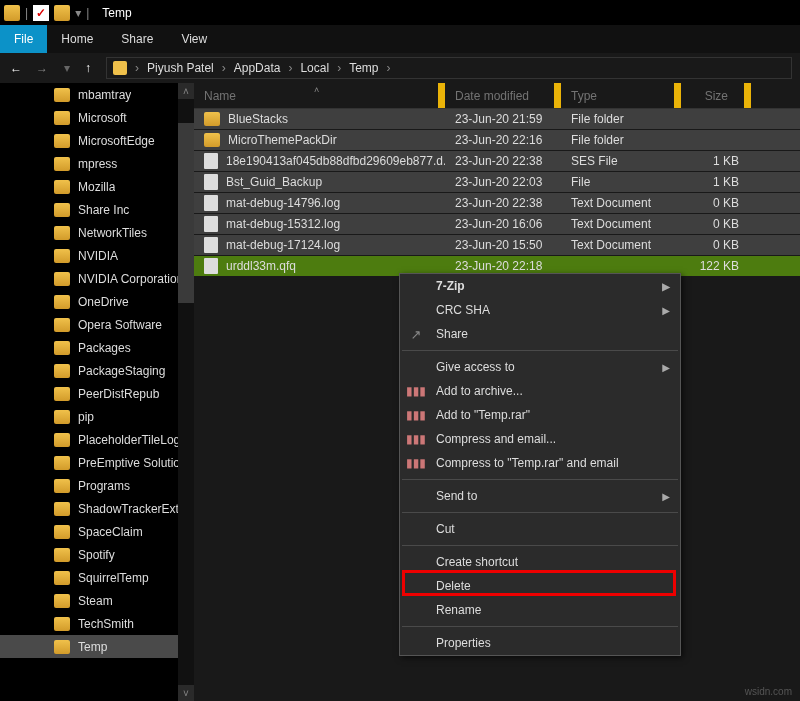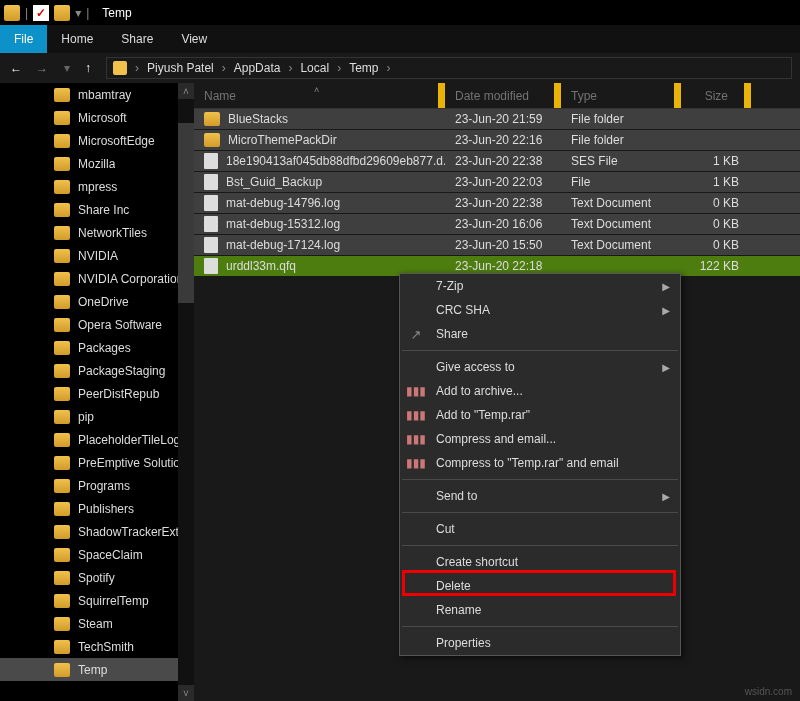--- a/index.html
+++ b/index.html
@@ -40,21 +40,21 @@
 .row .c{padding-left:10px;overflow:hidden;white-space:nowrap}
 .row .c-name{width:251px;display:flex;align-items:center;gap:8px}
 .row .c-date{width:116px}
 .row .c-type{width:120px}
 .row .c-size{width:70px;text-align:right;padding-right:12px}
 .file-icon{width:14px;height:16px;background:#e0e0e0;border-radius:1px;flex-shrink:0}
 .file-icon.txt{background:#ddd;position:relative}
 .ctx{position:absolute;left:399px;top:273px;width:282px;background:#2b2b2b;border:1px solid #555;box-shadow:2px 2px 6px rgba(0,0,0,.6);z-index:10}
 .ctx .item{height:24px;display:flex;align-items:center;padding-left:36px;position:relative;color:#ddd}
 .ctx .item.disabled{color:#777}
-.ctx .item.bold{font-weight:400}
+.ctx .item.bold{font-weight:700}
 .ctx .item .arr{position:absolute;right:10px;color:#aaa;font-size:10px}
 .ctx .item .ico{position:absolute;left:8px;width:16px;height:16px;display:flex;align-items:center;justify-content:center}
 .ctx .sep{height:1px;background:#4a4a4a;margin:4px 2px}
 .ctx .highlight{position:absolute;border:3px solid #e00;pointer-events:none}
 .books{color:#c77}
 .share-ico{color:#888;font-size:13px}
 .watermark{position:absolute;right:8px;bottom:4px;color:#555;font-size:10px}
 </style>
 </head>
 <body>
@@ -109,28 +109,28 @@
         <div class="tree-item">
           <span class="folder-icon"></span>
           <span>Microsoft</span>
         </div>
         <div class="tree-item">
           <span class="folder-icon"></span>
           <span>MicrosoftEdge</span>
         </div>
         <div class="tree-item">
           <span class="folder-icon"></span>
+          <span>mpress</span>
+        </div>
+        <div class="tree-item">
+          <span class="folder-icon"></span>
           <span>Mozilla</span>
         </div>
         <div class="tree-item">
           <span class="folder-icon"></span>
-          <span>mpress</span>
-        </div>
-        <div class="tree-item">
-          <span class="folder-icon"></span>
           <span>Share Inc</span>
         </div>
         <div class="tree-item">
           <span class="folder-icon"></span>
           <span>NetworkTiles</span>
         </div>
         <div class="tree-item">
           <span class="folder-icon"></span>
           <span>NVIDIA</span>
         </div>
@@ -166,24 +166,20 @@
           <span class="folder-icon"></span>
           <span>PlaceholderTileLogoFolder</span>
         </div>
         <div class="tree-item">
           <span class="folder-icon"></span>
           <span>PreEmptive Solutions</span>
         </div>
         <div class="tree-item">
           <span class="folder-icon"></span>
           <span>Programs</span>
-        </div>
-        <div class="tree-item">
-          <span class="folder-icon"></span>
-          <span>Publishers</span>
         </div>
         <div class="tree-item">
           <span class="folder-icon"></span>
           <span>ShadowTrackerExtra</span>
         </div>
         <div class="tree-item">
           <span class="folder-icon"></span>
           <span>SpaceClaim</span>
         </div>
         <div class="tree-item">

